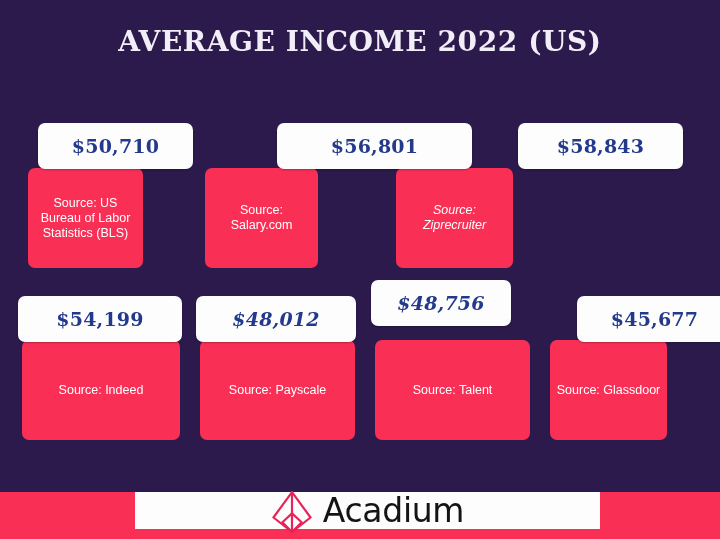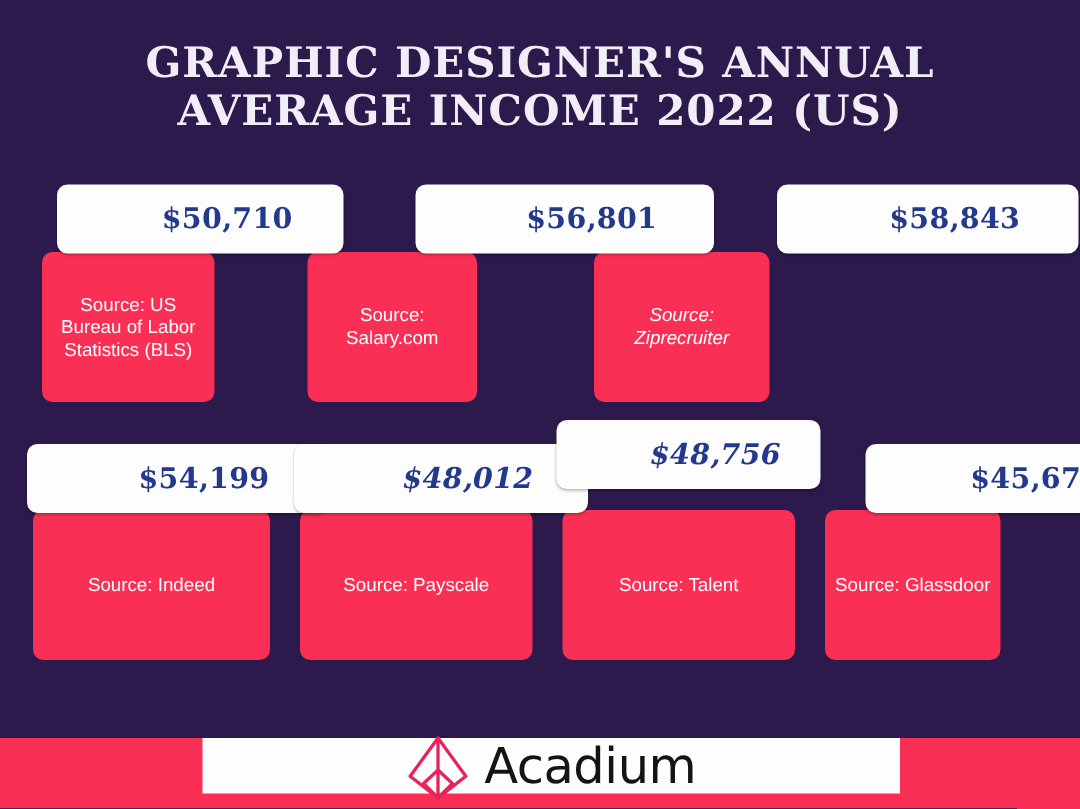--- a/index.html
+++ b/index.html
@@ -46,21 +46,20 @@
   }
   .card-head {
     position: absolute;
     background: #fdfdfd;
     border-radius: 7px;
     box-shadow: 0 1px 2px rgba(0,0,0,0.25);
     display: flex;
     align-items: center;
     justify-content: center;
     z-index: 2;
-    padding-left: 36px;
   }
   .card-amount {
     font-family: "DejaVu Serif", "Liberation Serif", serif;
     font-weight: bold;
     font-size: 19px;
     color: #23398c;
     letter-spacing: 0.2px;
     white-space: nowrap;
   }
   .card-body {
@@ -117,38 +116,37 @@
     color: #141414;
     line-height: 36px;
   }
 </style>
 </head>
 <body>
 
 <div id="infographic">
 
   <div id="title-block">
-    <div class="title-line">Graphic Designer's Annual</div>
     <div class="title-line">Average Income 2022 (US)</div>
   </div>
 
   <div class="card">
     <div class="card-body" style="left:28px; top:168px; width:115px; height:100px;">
       <span class="card-source">Source: US Bureau of Labor Statistics (BLS)</span>
     </div>
     <div class="card-head" style="left:38px; top:123px; width:155px; height:46px;">
       <span class="card-amount">$50,710</span>
     </div>
   </div>
 
   <div class="card">
     <div class="card-body" style="left:205px; top:168px; width:113px; height:100px;">
       <span class="card-source">Source: Salary.com</span>
     </div>
-    <div class="card-head" style="left:277px; top:123px; width:163px; height:46px;">
+    <div class="card-head" style="left:277px; top:123px; width:195px; height:46px;">
       <span class="card-amount">$56,801</span>
     </div>
   </div>
 
   <div class="card">
     <div class="card-body" style="left:396px; top:168px; width:117px; height:100px;font-style:italic;">
       <span class="card-source">Source: Ziprecruiter</span>
     </div>
     <div class="card-head" style="left:518px; top:123px; width:165px; height:46px;">
       <span class="card-amount">$58,843</span>

